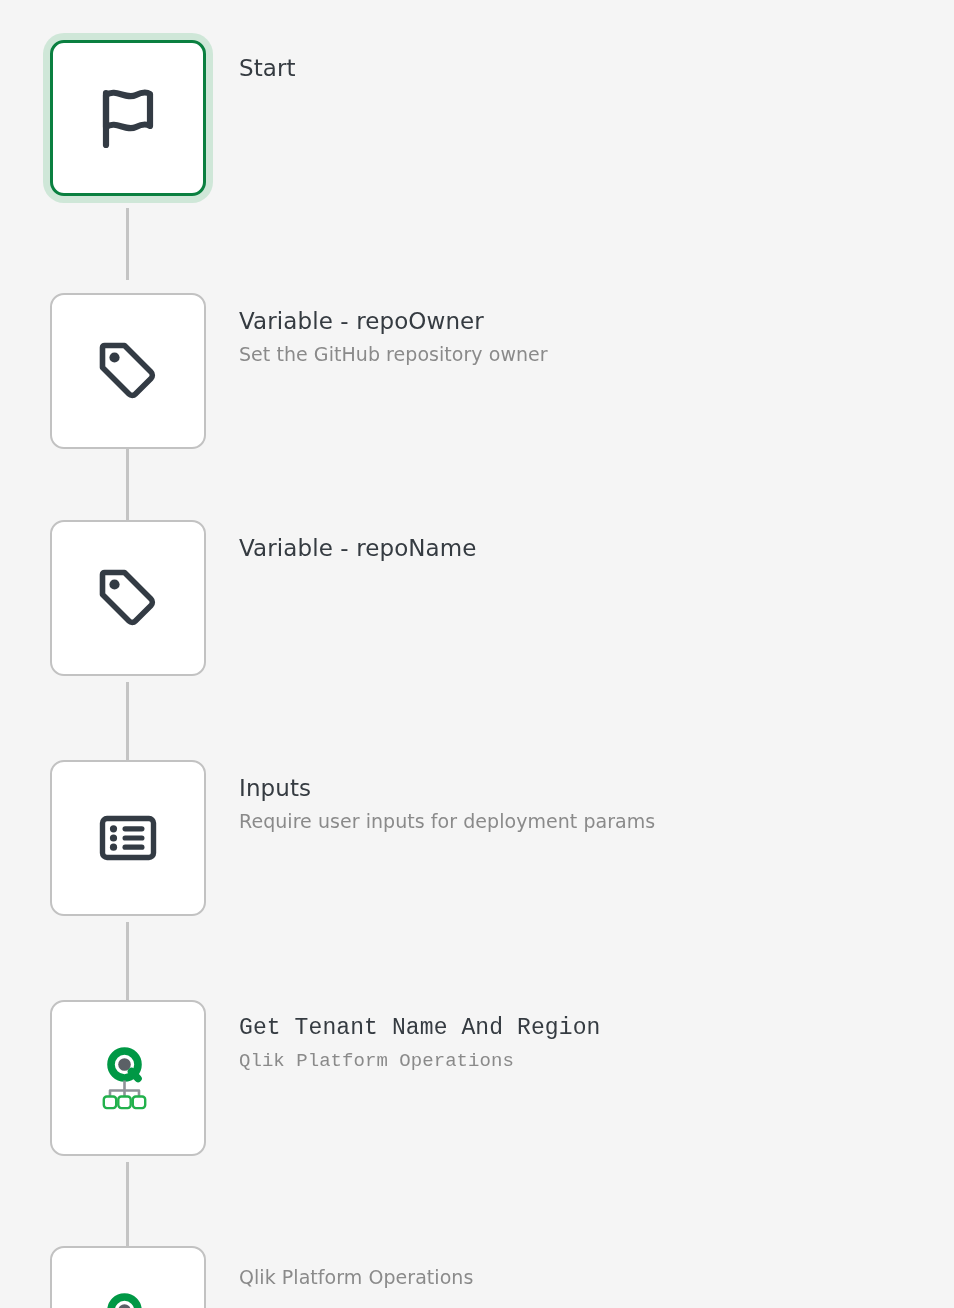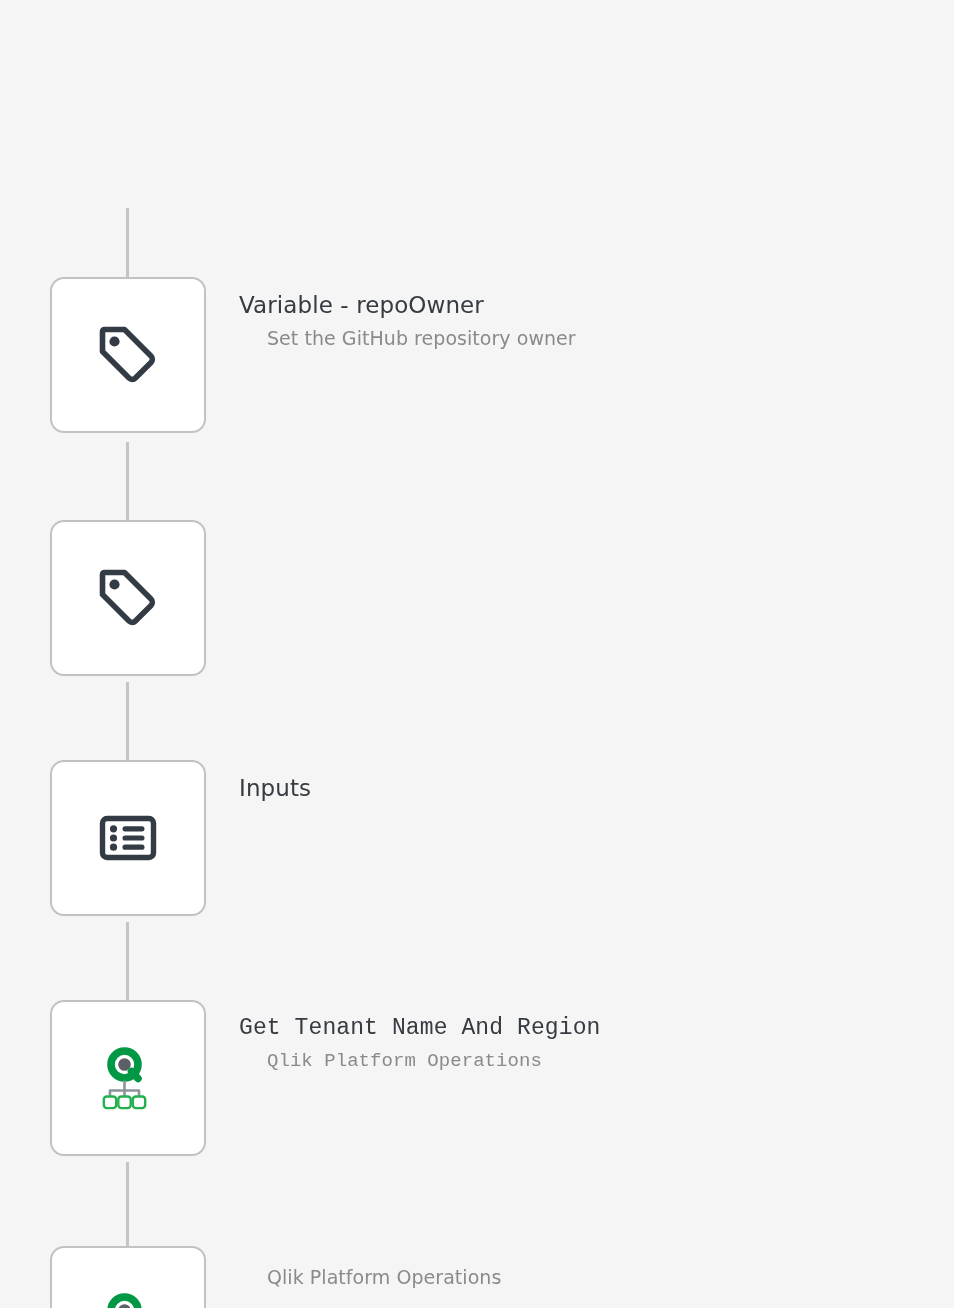--- a/index.html
+++ b/index.html
@@ -74,42 +74,54 @@
   }
 
   .node-subtitle {
     font-size: 19px;
     line-height: 27px;
     color: #8a8a8a;
     font-weight: 400;
     letter-spacing: 0.05px;
     white-space: nowrap;
     margin-top: 5px;
-    margin-left: 28px;
   }
 
   .icon-wrap {
     width: 70px;
     height: 70px;
     display: block;
   }
 </style>
 </head>
 <body>
 
 <div id="flow-canvas">
 
   <div class="connector" style="top:208px;height:72px;"></div>
   <div class="connector" style="top:442px;height:78px;"></div>
   <div class="connector" style="top:682px;height:78px;"></div>
   <div class="connector" style="top:922px;height:78px;"></div>
   <div class="connector" style="top:1162px;height:84px;"></div>
 
-
-  <div class="node-row" style="top:277px;height:162px;padding-left:12px;">
+  <div class="node-row" style="top:40px;height:176px;">
+    <div class="node-box selected" style="top:0;">
+      <span class="icon-wrap">
+        <svg viewBox="0 0 70 70" width="70" height="70" fill="none" xmlns="http://www.w3.org/2000/svg">
+          <path d="M13 10 L13 62" stroke="#333b44" stroke-width="6.2" stroke-linecap="round"></path>
+          <path d="M13 12 C23 5, 33 17, 43 12 C50 8.5, 54 9, 57 11 L57 43 C54 41, 50 40.5, 43 44 C33 49, 23 37, 13 44 Z" stroke="#333b44" stroke-width="6.2" stroke-linejoin="round" stroke-linecap="round" fill="none"></path>
+        </svg>
+      </span>
+    </div>
+    <div class="node-label" style="top:13px;">
+      <div class="node-title">Start</div>
+    </div>
+  </div>
+
+  <div class="node-row" style="top:293px;height:162px;padding-left:12px;">
     <div class="node-box" style="top:0;">
       <span class="icon-wrap">
         <svg viewBox="0 0 70 70" width="70" height="70" fill="none" xmlns="http://www.w3.org/2000/svg">
           <path d="M9.5 11.5 L9.5 31.5 L36 58 A4.5 4.5 0 0 0 42.4 58 L58 42.4 A4.5 4.5 0 0 0 58 36 L31.5 9.5 L11.5 9.5 A2 2 0 0 0 9.5 11.5 Z" stroke="#333b44" stroke-width="5.6" stroke-linejoin="round" fill="none"></path>
           <circle cx="21.5" cy="21.5" r="5.1" fill="#333b44"></circle>
         </svg>
       </span>
     </div>
     <div class="node-label" style="top:13px;">
       <div class="node-title">Variable - repoOwner</div>
@@ -120,39 +132,41 @@
   <div class="node-row" style="top:520px;height:162px;">
     <div class="node-box" style="top:0;">
       <span class="icon-wrap">
         <svg viewBox="0 0 70 70" width="70" height="70" fill="none" xmlns="http://www.w3.org/2000/svg">
           <path d="M9.5 11.5 L9.5 31.5 L36 58 A4.5 4.5 0 0 0 42.4 58 L58 42.4 A4.5 4.5 0 0 0 58 36 L31.5 9.5 L11.5 9.5 A2 2 0 0 0 9.5 11.5 Z" stroke="#333b44" stroke-width="5.6" stroke-linejoin="round" fill="none"></path>
           <circle cx="21.5" cy="21.5" r="5.1" fill="#333b44"></circle>
         </svg>
       </span>
     </div>
     <div class="node-label" style="top:13px;">
+      <div class="node-title">Variable - repoName</div>
     </div>
   </div>
 
   <div class="node-row" style="top:760px;height:162px;padding-left:22px;">
     <div class="node-box" style="top:0;">
       <span class="icon-wrap">
         <svg viewBox="0 0 70 70" width="70" height="70" fill="none" xmlns="http://www.w3.org/2000/svg">
           <rect x="9.5" y="15.5" width="51" height="39" rx="4.5" stroke="#333b44" stroke-width="5.4" fill="none"></rect>
           <circle cx="20.5" cy="25.8" r="3.6" fill="#333b44"></circle>
           <circle cx="20.5" cy="35.0" r="3.6" fill="#333b44"></circle>
           <circle cx="20.5" cy="44.2" r="3.6" fill="#333b44"></circle>
           <rect x="29.5" y="23.2" width="22" height="5.2" rx="2.6" fill="#333b44"></rect>
           <rect x="29.5" y="32.4" width="22" height="5.2" rx="2.6" fill="#333b44"></rect>
           <rect x="29.5" y="41.6" width="22" height="5.2" rx="2.6" fill="#333b44"></rect>
         </svg>
       </span>
     </div>
     <div class="node-label" style="top:13px;">
       <div class="node-title">Inputs</div>
+      <div class="node-subtitle">Require user inputs for deployment params</div>
     </div>
   </div>
 
   <div class="node-row" style="top:1000px;height:162px;">
     <div class="node-box" style="top:0;">
       <span class="icon-wrap">
         <svg viewBox="0 0 70 70" width="70" height="70" fill="none" xmlns="http://www.w3.org/2000/svg">
           <circle cx="31.5" cy="21.5" r="13.5" stroke="#009845" stroke-width="7.6" fill="none"></circle>
           <circle cx="31.5" cy="21.5" r="6.3" fill="#5b6066"></circle>
           <path d="M38.5 28.5 L45 35.5" stroke="#009845" stroke-width="7.6" stroke-linecap="round"></path>

